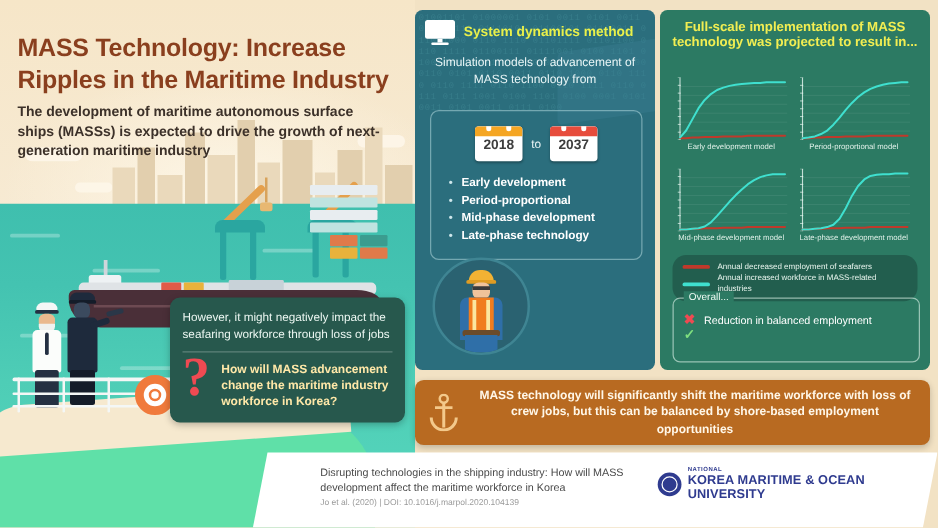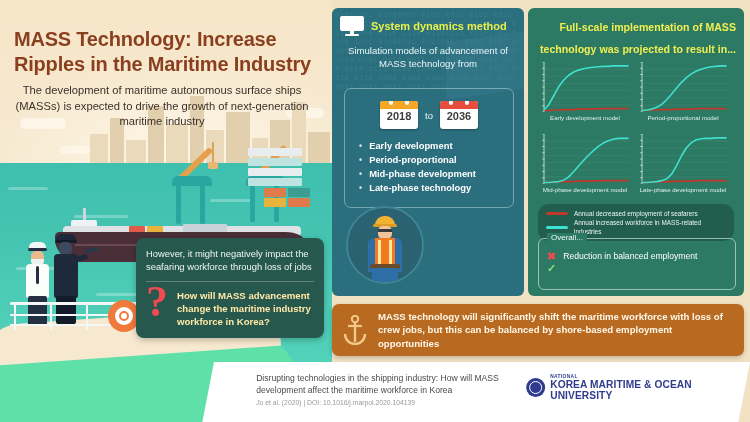--- a/index.html
+++ b/index.html
@@ -44,21 +44,21 @@
   .ring{position:absolute;left:108px;top:300px;width:32px;height:32px;border-radius:50%;
     border:7px solid #f07a3c;background:#fff;box-sizing:border-box;}
   .ring:after{content:"";position:absolute;inset:4px;border-radius:50%;border:2px solid #f07a3c;}
   .sailor{position:absolute;}
   .sailor-body{position:absolute;border-radius:4px;}
   .cap{position:absolute;border-radius:6px 6px 2px 2px;}
 
   .title{position:absolute;left:14px;top:14px;width:310px;
     font-size:20px;line-height:25px;font-weight:bold;color:#8a3f1e;letter-spacing:-.2px;}
   .subtitle{position:absolute;left:14px;top:72px;width:296px;
-    font-size:11.2px;line-height:15.5px;font-weight:normal;color:#3c3129;text-align:center;}
+    font-size:11.2px;line-height:15.5px;font-weight:bold;color:#3c3129;}
 
   
   .qcard{position:absolute;left:136px;top:238px;width:188px;
     background:#27584d;border-radius:8px;padding:9px 10px 10px 10px;box-sizing:border-box;
     box-shadow:0 2px 6px rgba(0,0,0,.25);}
   .qcard .lead{font-size:9.4px;line-height:13px;color:#ecf7f2;}
   .qdiv{height:1px;background:rgba(255,255,255,.25);margin:8px 0 7px 0;}
   .qrow{display:flex;gap:9px;align-items:flex-start;}
   .qmark{font-size:44px;line-height:34px;font-weight:bold;color:#ef4a52;
     font-family:"Liberation Serif", serif;margin-top:-4px;}
@@ -97,22 +97,22 @@
   .worker-wrap{position:absolute;left:14px;top:198px;width:164px;height:82px;}
   .worker-circle{position:absolute;left:0;top:0;width:74px;height:74px;border-radius:50%;
     background:#2a6271;border:2px solid #3f8593;overflow:hidden;}
   .lab-pill{position:absolute;left:70px;top:24px;width:94px;
     background:rgba(120,185,190,.45);border-radius:5px;padding:5px 7px;box-sizing:border-box;
     font-size:9.2px;line-height:12px;color:#fff;}
 
   
   .right{position:absolute;left:528px;top:8px;width:216px;height:288px;
     background:#2c7a63;border-radius:6px;overflow:hidden;}
-  .r-title{position:absolute;left:8px;top:8px;width:200px;text-align:right;
-    font-size:10.6px;line-height:22px;font-weight:bold;color:#f2ee52;}
+  .r-title{position:absolute;left:8px;top:8px;width:200px;text-align:center;
+    font-size:10.6px;line-height:12px;font-weight:bold;color:#f2ee52;}
   .charts{position:absolute;left:8px;top:52px;width:200px;}
   .chart-cell{width:98px;height:68px;position:relative;display:inline-block;}
   .plot{position:absolute;left:6px;top:2px;width:88px;height:50px;}
   .chart-label{position:absolute;left:0;top:54px;width:98px;text-align:center;
     font-size:6.2px;color:#dff0e8;}
   .legend{position:absolute;left:10px;top:196px;width:196px;background:#225e4e;
     border-radius:11px;padding:5px 8px;box-sizing:border-box;}
   .leg-row{display:flex;align-items:center;gap:6px;font-size:6.4px;line-height:9px;color:#eaf6ef;}
   .leg-sw{width:22px;height:3px;border-radius:2px;flex:none;}
   .overall{position:absolute;left:10px;top:230px;width:196px;height:50px;
@@ -122,21 +122,21 @@
   .ov-row{display:flex;align-items:center;gap:7px;font-size:8.6px;line-height:12px;color:#fff;
     padding-left:8px;}
   .ov-x{color:#ef4a52;font-size:11px;font-weight:bold;}
   .ov-c{color:#7fe07f;font-size:11px;font-weight:bold;}
 
   
   .banner{position:absolute;left:332px;top:304px;width:412px;height:52px;
     background:#b86a21;border-radius:7px;display:flex;align-items:center;gap:10px;
     padding:0 10px;box-sizing:border-box;box-shadow:0 2px 5px rgba(0,0,0,.2);}
   .anchor{width:26px;height:30px;flex:none;position:relative;}
-  .banner-text{font-size:9.6px;line-height:13.2px;font-weight:bold;color:#fff7e8;}
+  .banner-text{font-size:9.6px;line-height:13.2px;font-weight:bold;color:#fff7e8;text-align:center;}
 
   
   .footer{position:absolute;left:214px;top:362px;width:536px;height:60px;background:#fff;
     transform:skewX(-11deg);transform-origin:top left;}
   .footer-inner{position:absolute;left:0;top:0;width:536px;height:60px;transform:skewX(11deg);}
   .cite{position:absolute;left:48px;top:10px;width:290px;font-size:8.6px;line-height:12px;color:#4a4a4a;}
   .cite2{position:absolute;left:48px;top:37px;font-size:6.8px;color:#9a9a9a;}
   .logo{position:absolute;left:318px;top:12px;display:flex;align-items:center;gap:5px;}
   .seal{width:19px;height:19px;border-radius:50%;background:#2f3b8f;position:relative;flex:none;}
   .seal:after{content:"";position:absolute;inset:3px;border-radius:50%;border:1px solid #fff;}
@@ -291,21 +291,21 @@
           <div class="top" style="background:#f5a623;"></div>
           <div class="pin" style="left:9px;"></div>
             <div class="pin" style="left:25px;"></div>
           <div class="yr">2018</div>
         </div>
         <div class="cal-to">to</div>
         <div class="cal">
           <div class="top" style="background:#e74c3c;"></div>
           <div class="pin" style="left:9px;"></div>
             <div class="pin" style="left:25px;"></div>
-          <div class="yr">2036</div>
+          <div class="yr">2037</div>
         </div>
       </div>
 
       <div class="c-list">
         <div class="c-li">
             <span class="dot">•</span>
             <span>Early development</span>
           </div>
         <div class="c-li">
             <span class="dot">•</span>

